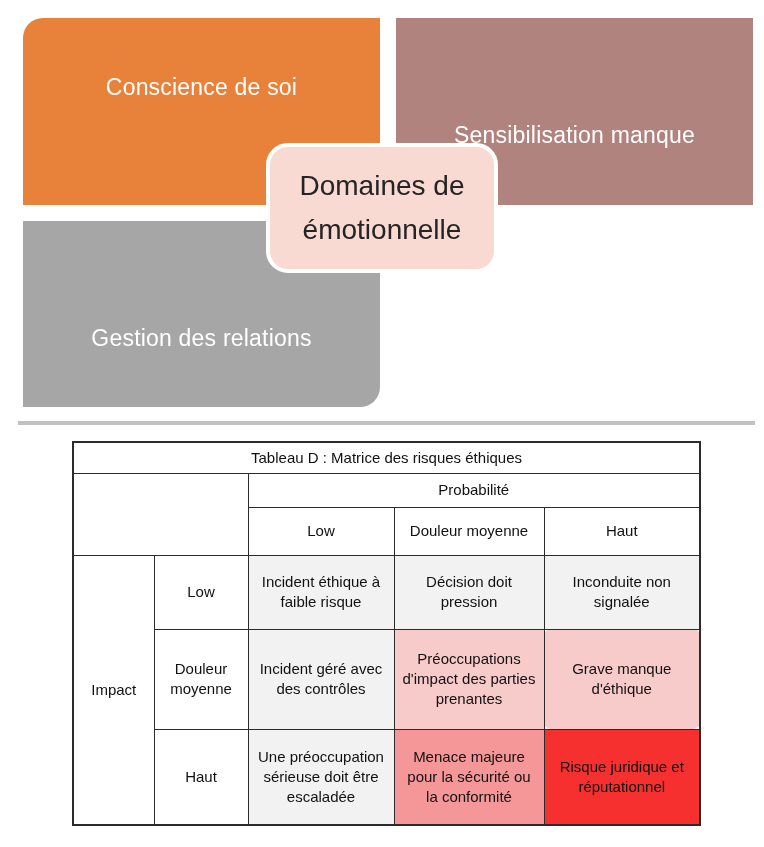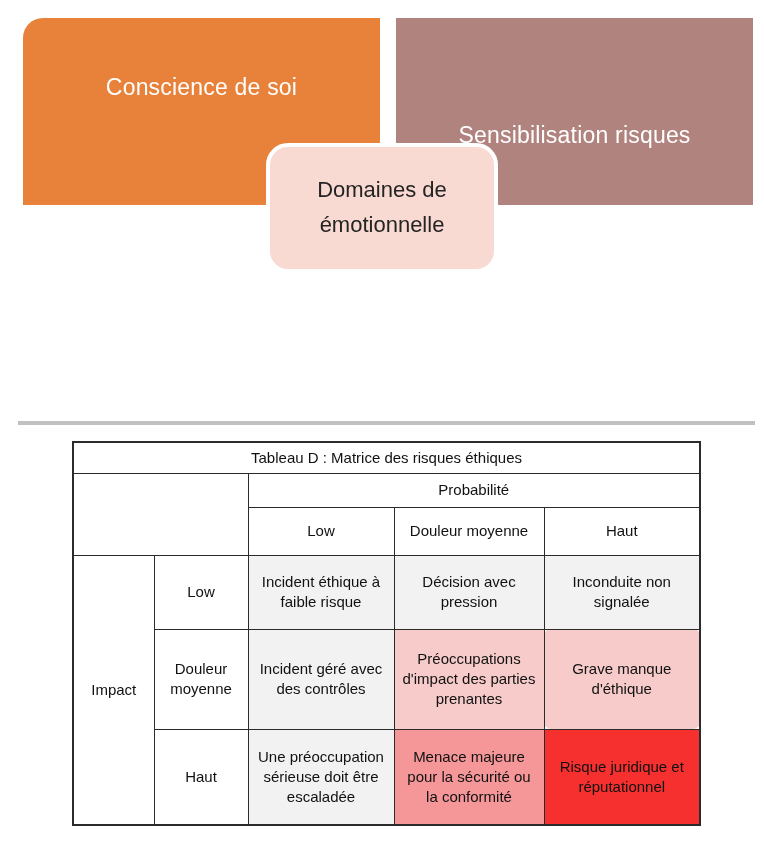--- a/index.html
+++ b/index.html
@@ -31,21 +31,21 @@
   .quad.bl{border-radius:0 0 0 20px;padding-top:48px;}
   .quad.br{border-radius:0 0 20px 0;padding-top:48px;}
 
   .center-box{
     position:absolute;left:266px;top:143px;
     width:224px;height:122px;
     border:4px solid #ffffff;
     border-radius:22px;
     display:flex;flex-direction:column;
     align-items:center;justify-content:center;
-    font-size:22px;line-height:1.58;
+    font-size:28px;line-height:1.58;
     color:#242424;
     text-align:center;
   }
 
   
   .divider{
     position:absolute;left:18px;top:421px;
     width:737px;height:4px;
     background:#C1C1C1;
   }
@@ -77,21 +77,24 @@
   td.thick{border-bottom:3px solid #808080;}
 </style>
 </head>
 <body>
 
 <div class="quad-wrap">
   <div class="quad tl" style="background-color: rgb(232, 130, 59);">
     <span>Conscience de soi</span>
   </div>
   <div class="quad bl" style="background-color: rgb(176, 131, 126);">
-    <span>Sensibilisation risques</span>
+    <span>Sensibilisation manque</span>
+  </div>
+  <div class="quad br" style="background-color: rgb(166, 166, 166);">
+    <span>Gestion des relations</span>
   </div>
 </div>
 
 <div class="center-box" style="background-color: rgb(248, 218, 210);">
   <span>Domaines de</span>
   <span>émotionnelle</span>
 </div>
 
 <div class="divider"></div>
 
@@ -113,21 +116,21 @@
   </tr>
   <tr class="r-head">
     <td class="thick">Low</td>
     <td class="thick">Douleur moyenne</td>
     <td class="thick">Haut</td>
   </tr>
   <tr class="r-low">
     <td rowspan="3">Impact</td>
     <td>Low</td>
     <td style="background-color: rgb(242, 242, 242);">Incident éthique à faible risque</td>
-    <td style="background-color: rgb(242, 242, 242);">Décision avec pression</td>
+    <td style="background-color: rgb(242, 242, 242);">Décision doit pression</td>
     <td style="background-color: rgb(242, 242, 242);">Inconduite non signalée</td>
   </tr>
   <tr class="r-mid">
     <td>Douleur moyenne</td>
     <td style="background-color: rgb(242, 242, 242);">Incident géré avec des contrôles</td>
     <td style="background-color: rgb(248, 203, 203);">Préoccupations d'impact des parties prenantes</td>
     <td style="background-color: rgb(248, 203, 203); border-radius: 7px;">Grave manque d'éthique</td>
   </tr>
   <tr class="r-high">
     <td>Haut</td>

